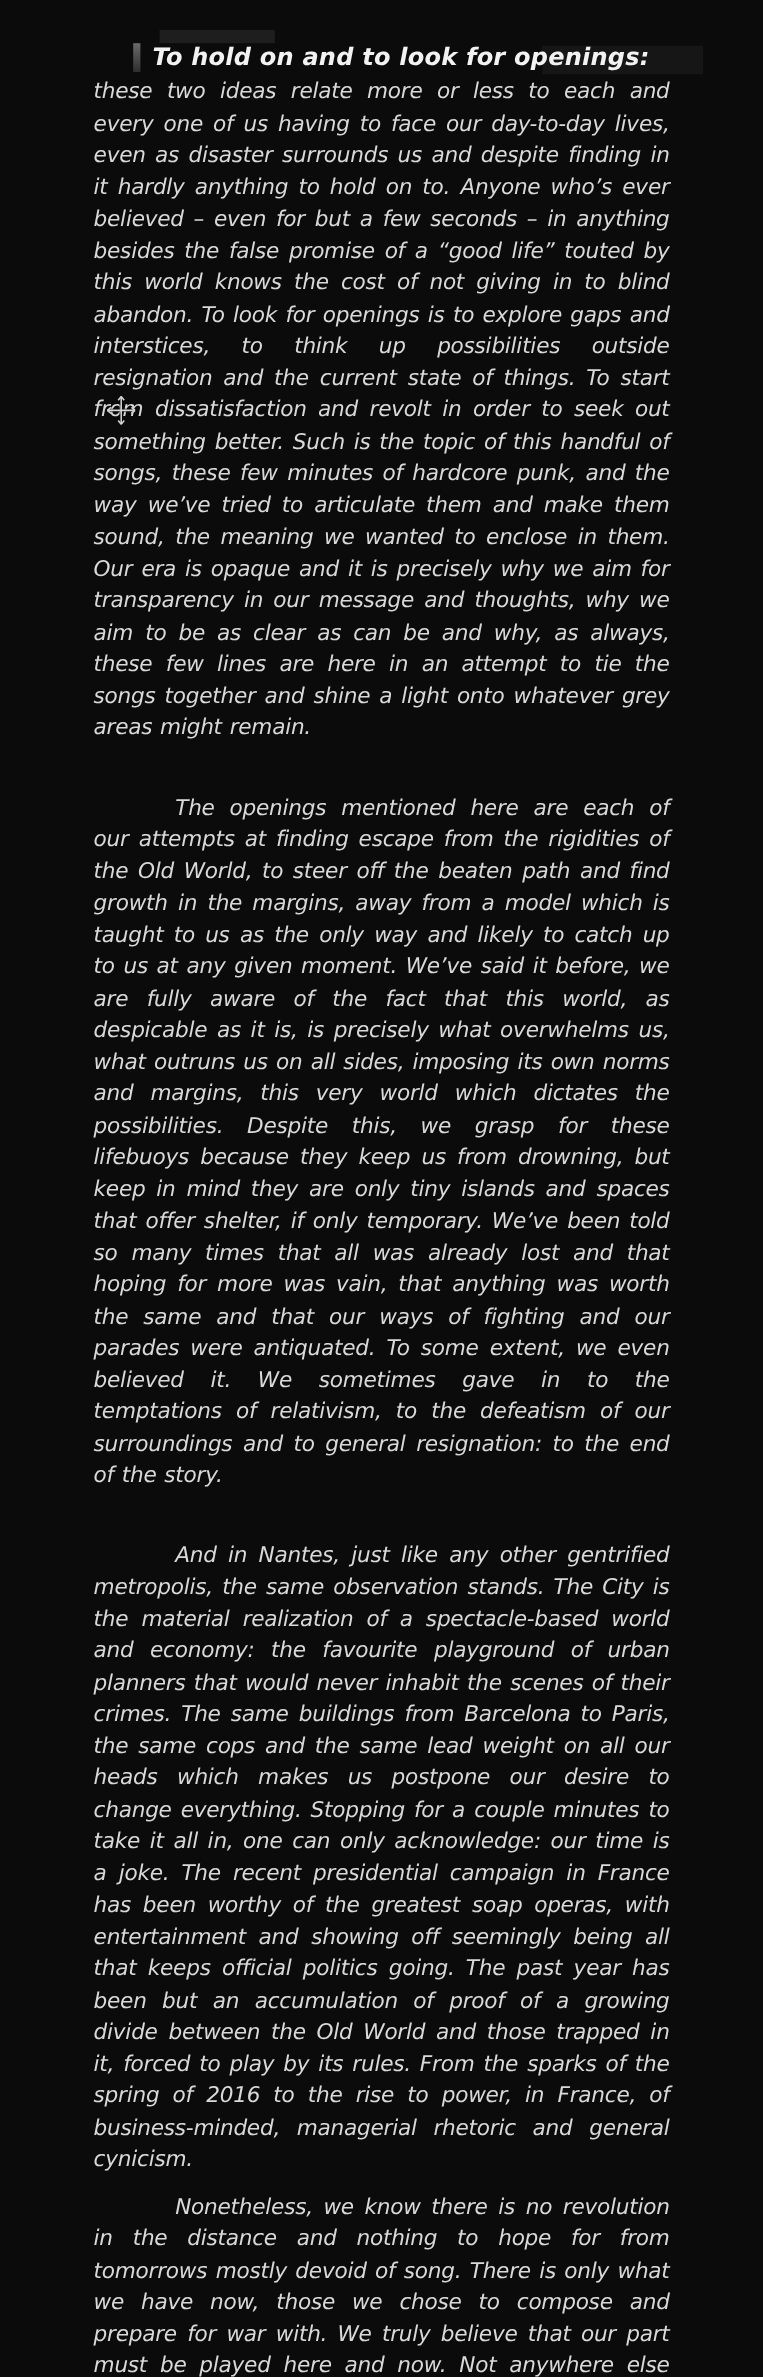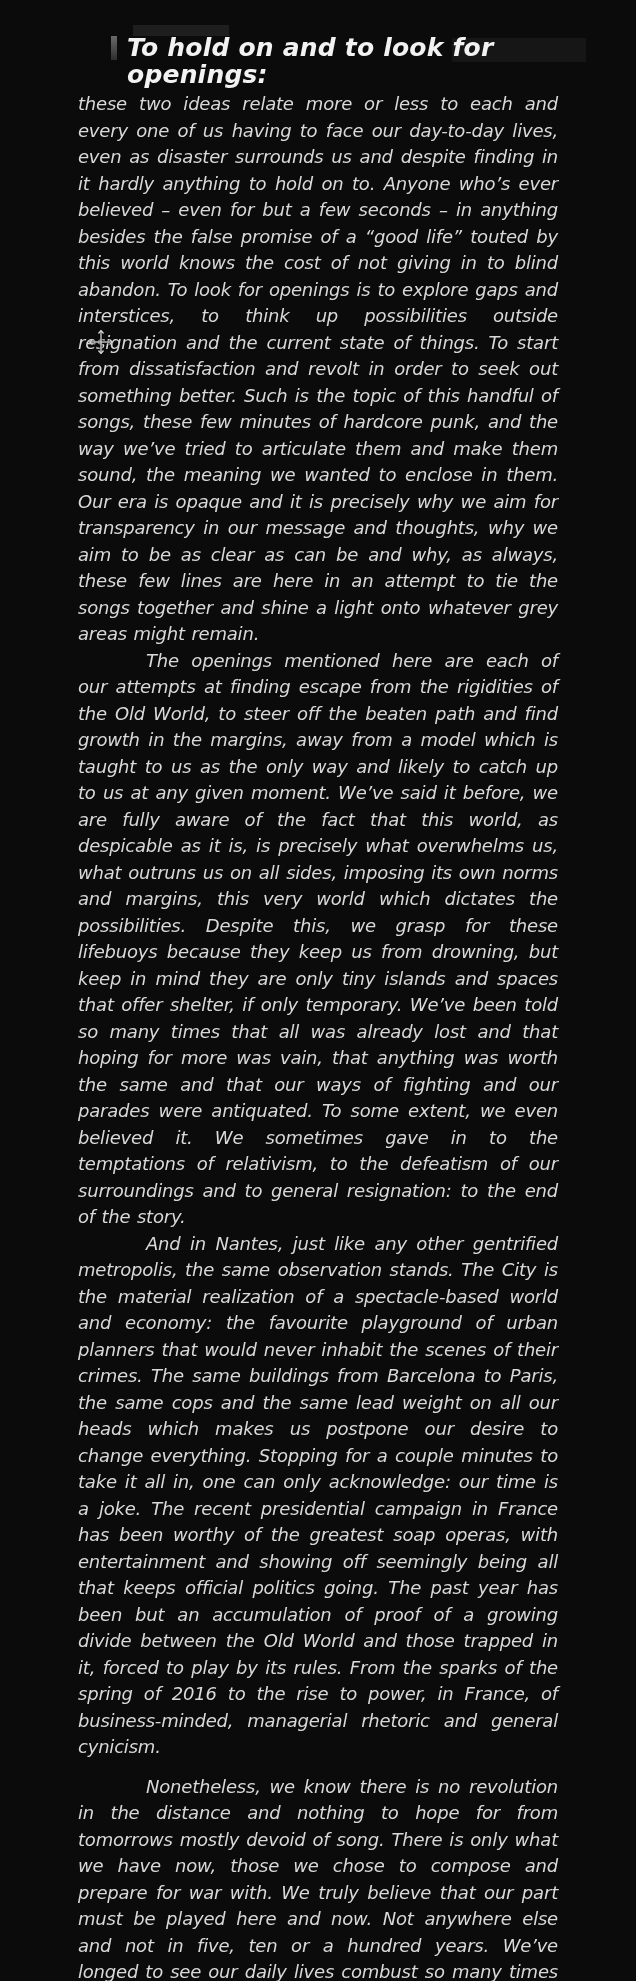--- a/index.html
+++ b/index.html
@@ -45,40 +45,40 @@
   .content {
     position: absolute;
     left: 78px;
     top: 34px;
     width: 480px;
   }
   .essay-title {
     margin: 0 0 0 0;
     padding-left: 49px;
     font-weight: bold;
-    font-size: 25px;
+    font-size: 20px;
     line-height: 27px;
     color: #f2f2f2;
     letter-spacing: 0.2px;
   }
   .para {
     margin: 0;
     font-size: 18px;
     line-height: 26.5px;
     text-align: justify;
     letter-spacing: -0.2px;
     word-spacing: 1px;
   }
   .para.first {
     margin-top: 3px;
   }
   .para.indent {
     text-indent: 68px;
   }
-  .gap-large { }
+  .gap-large { margin-top: 40px; }
   .gap-small { margin-top: 13px; }
   .cursor {
     position: absolute;
     left: 88px;
     top: 329px;
     width: 26px;
     height: 26px;
     pointer-events: none;
   }
 </style>

